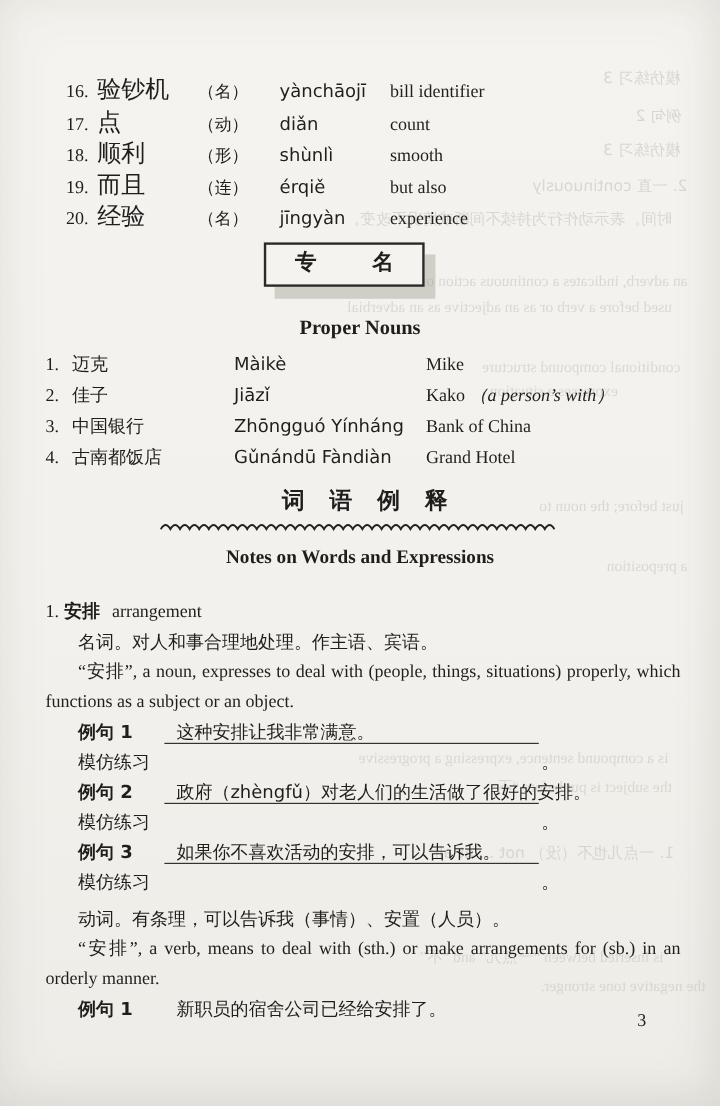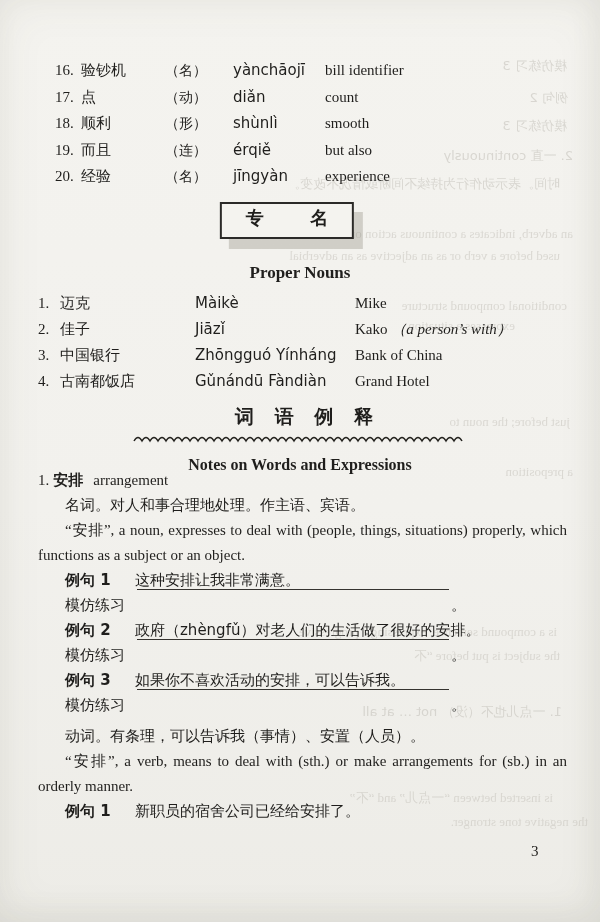--- a/index.html
+++ b/index.html
@@ -22,21 +22,21 @@
     filter:blur(.4px);white-space:nowrap;overflow:hidden;
   }
   .bleed.cjkb{font-family:"DejaVu Sans",sans-serif;color:#c3c0b9;}
 
   .content{position:absolute;inset:0;z-index:1;}
 
   
   .vocab{position:absolute;top:61px;left:38px;right:30px;}
   .vrow{display:flex;align-items:baseline;height:26.5px;font-size:15px;margin-left:17px;}
   .v-num{width:26px;}
-  .v-word{width:84px;font-size:15px;}
+  .v-word{width:84px;font-size:20px;}
   .v-pos{width:68px;font-size:14px;}
   .v-pinyin{width:92px;font-size:15px;}
   .v-eng{flex:1;}
 
   
   .pn-box{
     position:absolute;top:202px;left:50%;transform:translateX(calc(-50% - 13px));
     background:#f4f3ef;border:2px solid #2b2a28;
     padding:2px 24px 7px 24px;
     font-size:18px;font-weight:700;word-spacing:40px;
@@ -54,25 +54,25 @@
   .pn-note{font-style:italic;}
 
   
   .cn-title{position:absolute;top:404px;left:4px;width:100%;text-align:center;
     font-size:19px;font-weight:700;word-spacing:14px;}
   .squiggle{position:absolute;top:433px;left:50%;transform:translateX(-50%);}
   .en-title{position:absolute;top:456px;left:0;width:100%;text-align:center;
     font-size:16px;font-weight:700;}
 
   
-  .entry{position:absolute;top:468px;left:38px;right:33px;font-size:15px;line-height:25px;}
+  .entry{position:absolute;top:497px;left:38px;right:33px;font-size:15px;line-height:25px;}
   .entry-head .hw{font-weight:700;margin:0 10px 0 4px;}
   .def-cn{padding-left:27px;}
   .def-en{text-align:justify;text-indent:27px;}
-  .ex-row{display:flex;align-items:center;padding-left:27px;}
+  .ex-row{display:flex;align-items:center;padding-left:27px;gap:12px;}
   .ex-label{font-weight:700;width:56px;flex:none;}
   .ex-text{margin-left:14px;}
   .pr-row{display:flex;align-items:flex-start;padding-left:27px;}
   .pr-label{width:70px;flex:none;}
   .pr-line{display:inline-block;width:312px;border-bottom:1px solid #35332f;
     transform:translateY(-4px);margin-left:2px;}
   .pr-period{margin-left:2px;}
   .verb-block{margin-top:6px;}
 
   .page-num{position:absolute;top:843px;left:531px;font-size:15px;}

